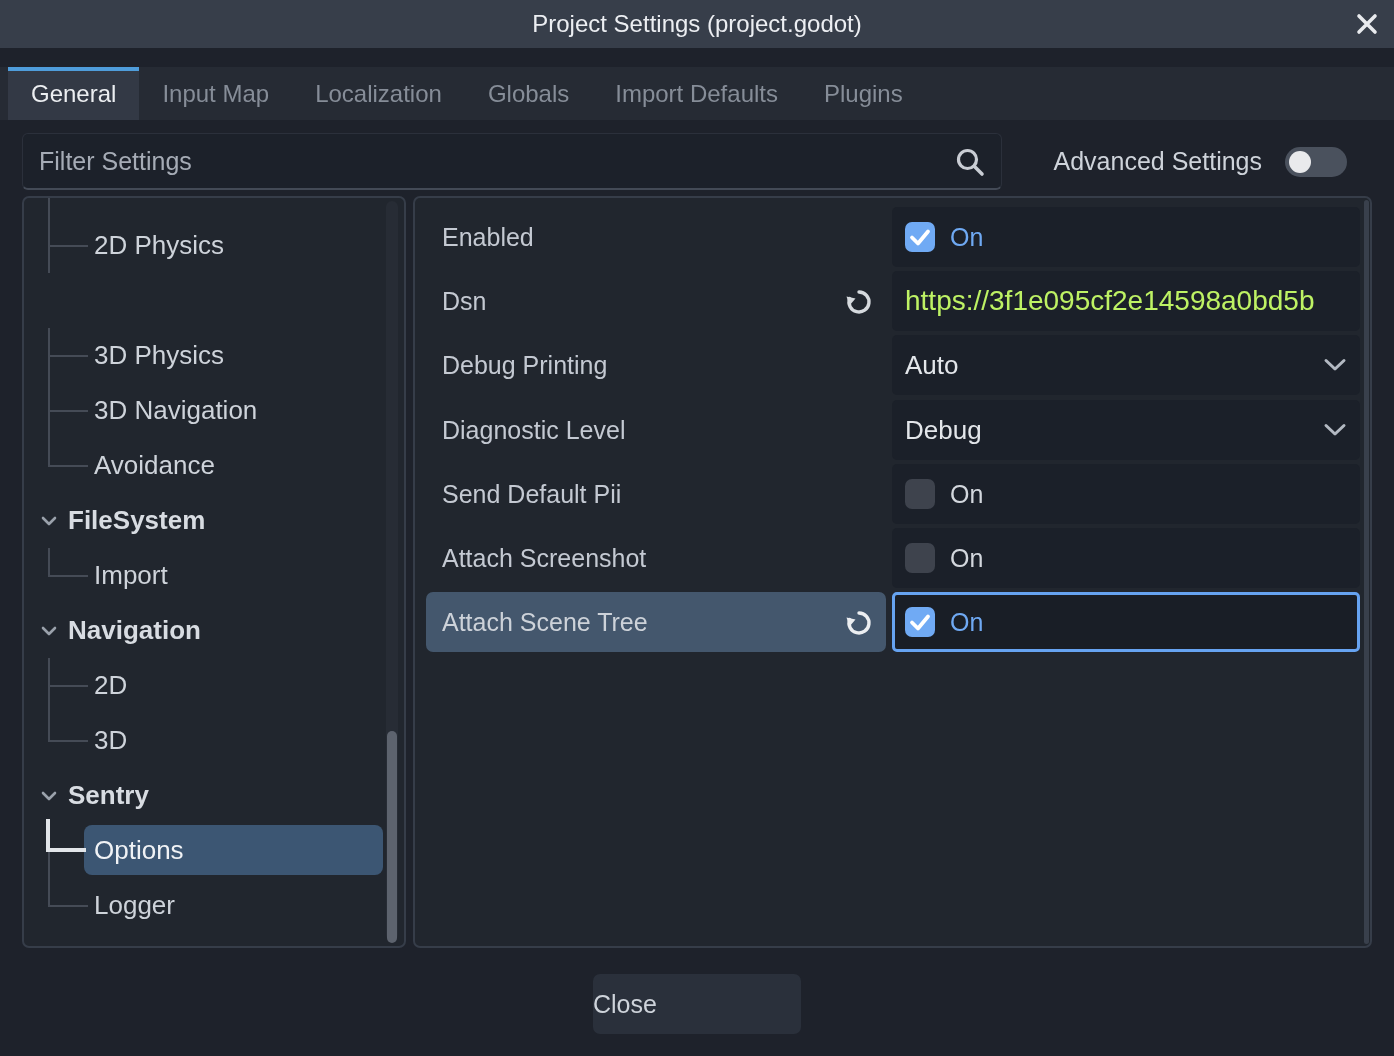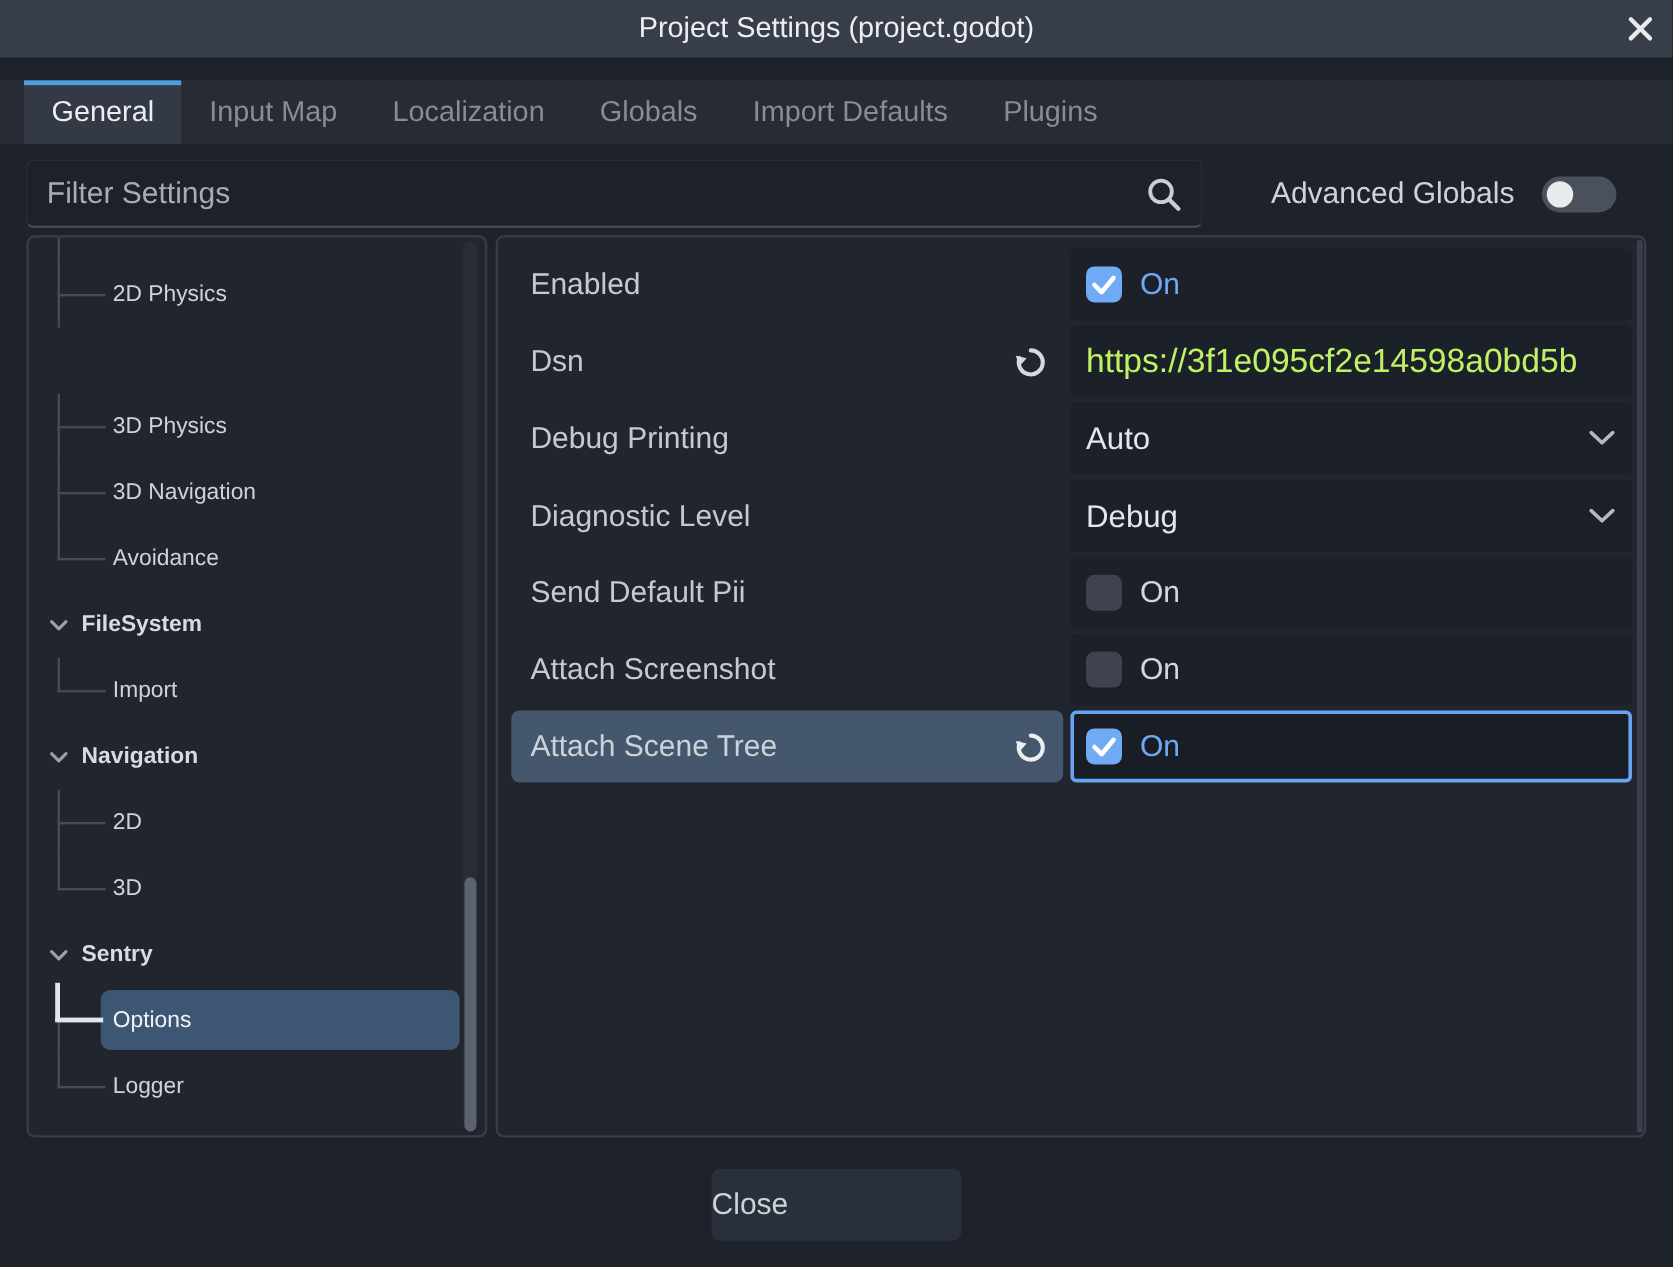--- a/index.html
+++ b/index.html
@@ -9,40 +9,40 @@
     background:#1e222b;overflow:hidden;
     font-family:"Liberation Sans", sans-serif;
     color:#ced3da;
   }
   
   .titlebar{position:absolute;left:0;top:0;width:1394px;height:48px;background:#373e4a;}
   .title{position:absolute;left:0;right:0;top:0;height:48px;line-height:48px;text-align:center;
     font-size:24px;color:#eceef2;}
   .close-x{position:absolute;right:14px;top:11px;width:26px;height:26px;cursor:default;}
   
-  .tabstrip{position:absolute;left:0;top:67px;width:1394px;height:53px;background:#262b34;display:flex;padding-left:20px;}
+  .tabstrip{position:absolute;left:0;top:67px;width:1394px;height:53px;background:#262b34;display:flex;padding-left:8px;}
   .tab{height:53px;line-height:53px;padding:0 23px;font-size:24px;color:#868d98;white-space:nowrap;}
   .tab.active{background:#333945;color:#eceef1;border-top:4px solid #4f9ddb;line-height:46px;}
   
   .filter-box{position:absolute;left:22px;top:133px;width:980px;height:57px;background:#1c212a;
     border:1px solid #2b303b;border-bottom:2px solid #434a56;border-radius:6px;}
   .filter-input{position:absolute;left:14px;top:0;width:900px;height:54px;background:transparent;border:none;outline:none;
     font-family:"Liberation Sans", sans-serif;font-size:25px;color:#ced3da;}
   .filter-input::placeholder{color:#a6acb6;opacity:1;}
   .search-ic{position:absolute;right:14px;top:11px;width:34px;height:34px;}
   .adv-label{position:absolute;left:1016px;top:133px;width:246px;height:57px;line-height:57px;
     text-align:right;font-size:25px;color:#ced3da;}
   .toggle{position:absolute;left:1285px;top:147px;width:62px;height:30px;border-radius:15px;background:#4a515d;}
   .toggle .knob{position:absolute;left:4px;top:4px;width:22px;height:22px;border-radius:50%;background:#e9eaec;}
   
   .panel{position:absolute;background:#21262e;border:2px solid #363d49;border-radius:7px;}
   .sidebar{left:22px;top:196px;width:384px;height:752px;overflow:hidden;}
   .main{left:413px;top:196px;width:959px;height:752px;overflow:hidden;}
   
-  .trow{position:absolute;left:0;width:100%;height:55px;display:flex;align-items:center;font-size:19px;color:#ced3da;}
+  .trow{position:absolute;left:0;width:100%;height:55px;display:flex;align-items:center;font-size:26px;color:#ced3da;}
   .trow .lbl{position:relative;z-index:2;}
   .trow.group{font-weight:bold;color:#d8dce2;}
   .trow.group .lbl{margin-left:44px;}
   .trow.child .lbl{margin-left:70px;}
   .chev{position:absolute;left:16px;top:50%;margin-top:-8px;width:18px;height:16px;z-index:2;}
   .gv{position:absolute;left:24px;width:2px;background:#454b56;}           
   .gh{position:absolute;left:24px;width:40px;height:2px;background:#454b56;}
   .gv.full{top:0;bottom:0;}
   .gv.half{top:0;height:29px;}
   .sel-bg{position:absolute;left:60px;top:2px;width:299px;height:50px;background:#3c5673;border-radius:8px;z-index:1;}
@@ -95,21 +95,21 @@
     <div class="tab">Plugins</div>
   </div>
 
   <div class="filter-box">
     <input class="filter-input" type="text" placeholder="Filter Settings" style="">
     <svg class="search-ic" viewBox="0 0 34 34">
       <circle cx="14.5" cy="14.5" r="9" fill="none" stroke="#c9cdd4" stroke-width="3.2"></circle>
       <path d="M21.5 21.5 L29 29" stroke="#c9cdd4" stroke-width="3.6" stroke-linecap="round"></path>
     </svg>
   </div>
-  <div class="adv-label">Advanced Globals</div>
+  <div class="adv-label">Advanced Settings</div>
   <div class="toggle">
     <div class="knob"></div>
   </div>
 
   <div class="panel sidebar">
     <div class="gv" style="top:0;height:20px;"></div>
 
     <div class="trow child" style="top:20px">
       <div class="gv full"></div>
         <div class="gh" style="top:27px"></div>

